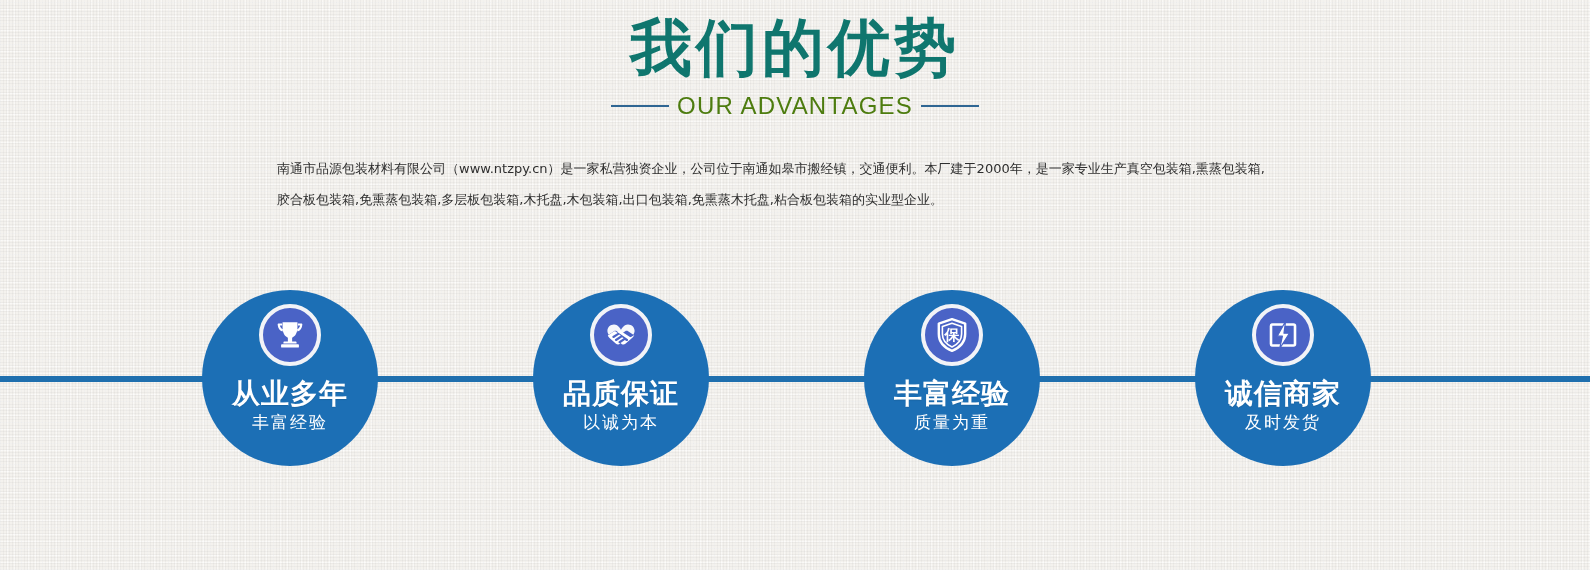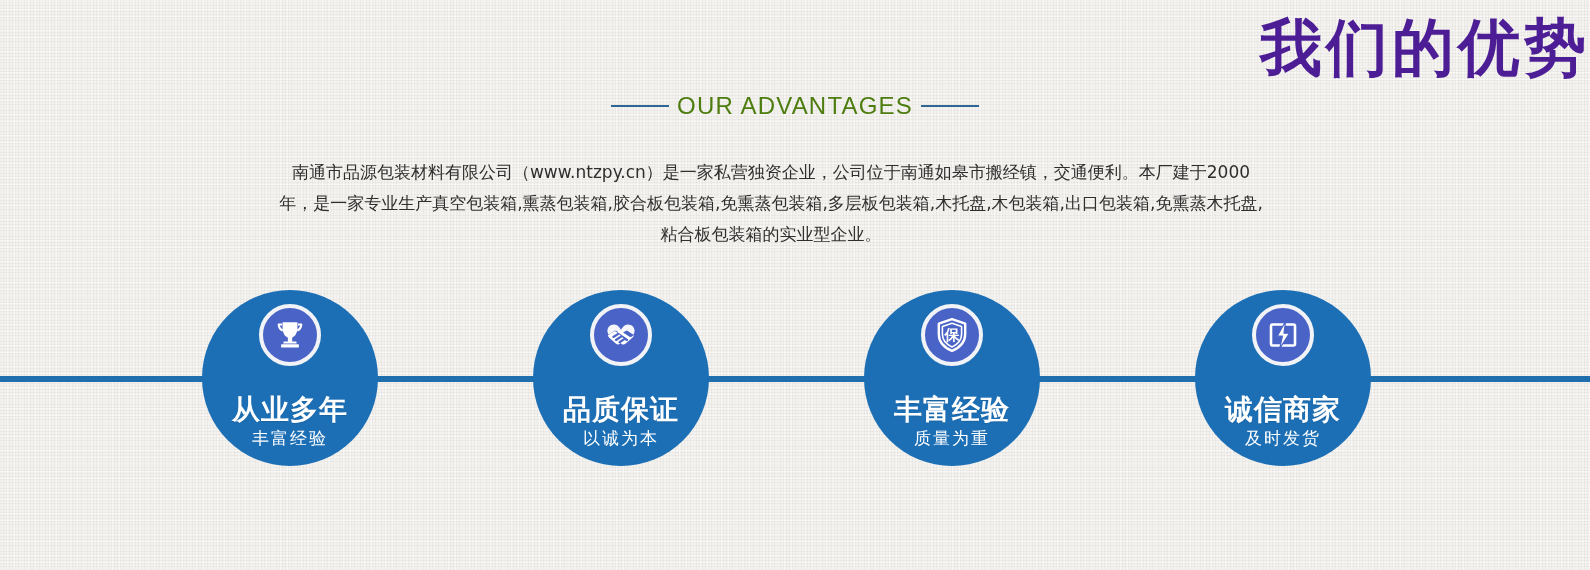--- a/index.html
+++ b/index.html
@@ -24,45 +24,44 @@
   #stage { position:absolute; inset:0; }
 
   
   .heading-wrap {
     position:absolute; left:0; right:0; top:10px;
     text-align:center;
   }
   .main-title {
     font-size:62px;
     font-weight:bold;
-    color:#4c1d95;
+    color:#0f766e;
     letter-spacing:4px;
     line-height:76px;
     margin:0;
     font-family:"DejaVu Sans","Liberation Sans",sans-serif;
-    text-align:right;
   }
   .sub-title-row {
     display:flex; align-items:center; justify-content:center;
     gap:8px; margin-top:6px;
   }
   .sub-rule { width:58px; height:2px; background:#2f6693; }
   .sub-title {
     font-size:24px; color:#4d7c0f; letter-spacing:1.2px;
     font-family:"Liberation Sans", sans-serif;
   }
 
   
   .intro {
     position:absolute;
     left:277px; top:140px; width:988px;
-    font-size:17px;
+    font-size:13px;
     line-height:31px;
     color:#2e2e2e;
-    text-align:center;
+    text-align:left;
     font-family:"DejaVu Sans","Liberation Sans",sans-serif;
   }
 
   
   .rail {
     position:absolute;
     left:0; width:1590px;
     top:376px; height:6px;
     background:#1f6fae;
   }
@@ -83,21 +82,21 @@
     margin-top:14px;
     width:62px; height:62px;
     border-radius:50%;
     background:#4a63c6;
     border:4px solid #f2f3f7;
     display:flex; align-items:center; justify-content:center;
     box-sizing:border-box;
   }
   .badge svg { display:block; }
   .feat-title {
-    margin-top:28px;
+    margin-top:12px;
     font-size:28px;
     font-weight:bold;
     color:#ffffff;
     letter-spacing:1px;
     line-height:32px;
     font-family:"DejaVu Sans","Liberation Sans",sans-serif;
     text-shadow:0 1px 1px rgba(0,0,0,0.10);
   }
   .feat-sub {
     margin-top:4px;

